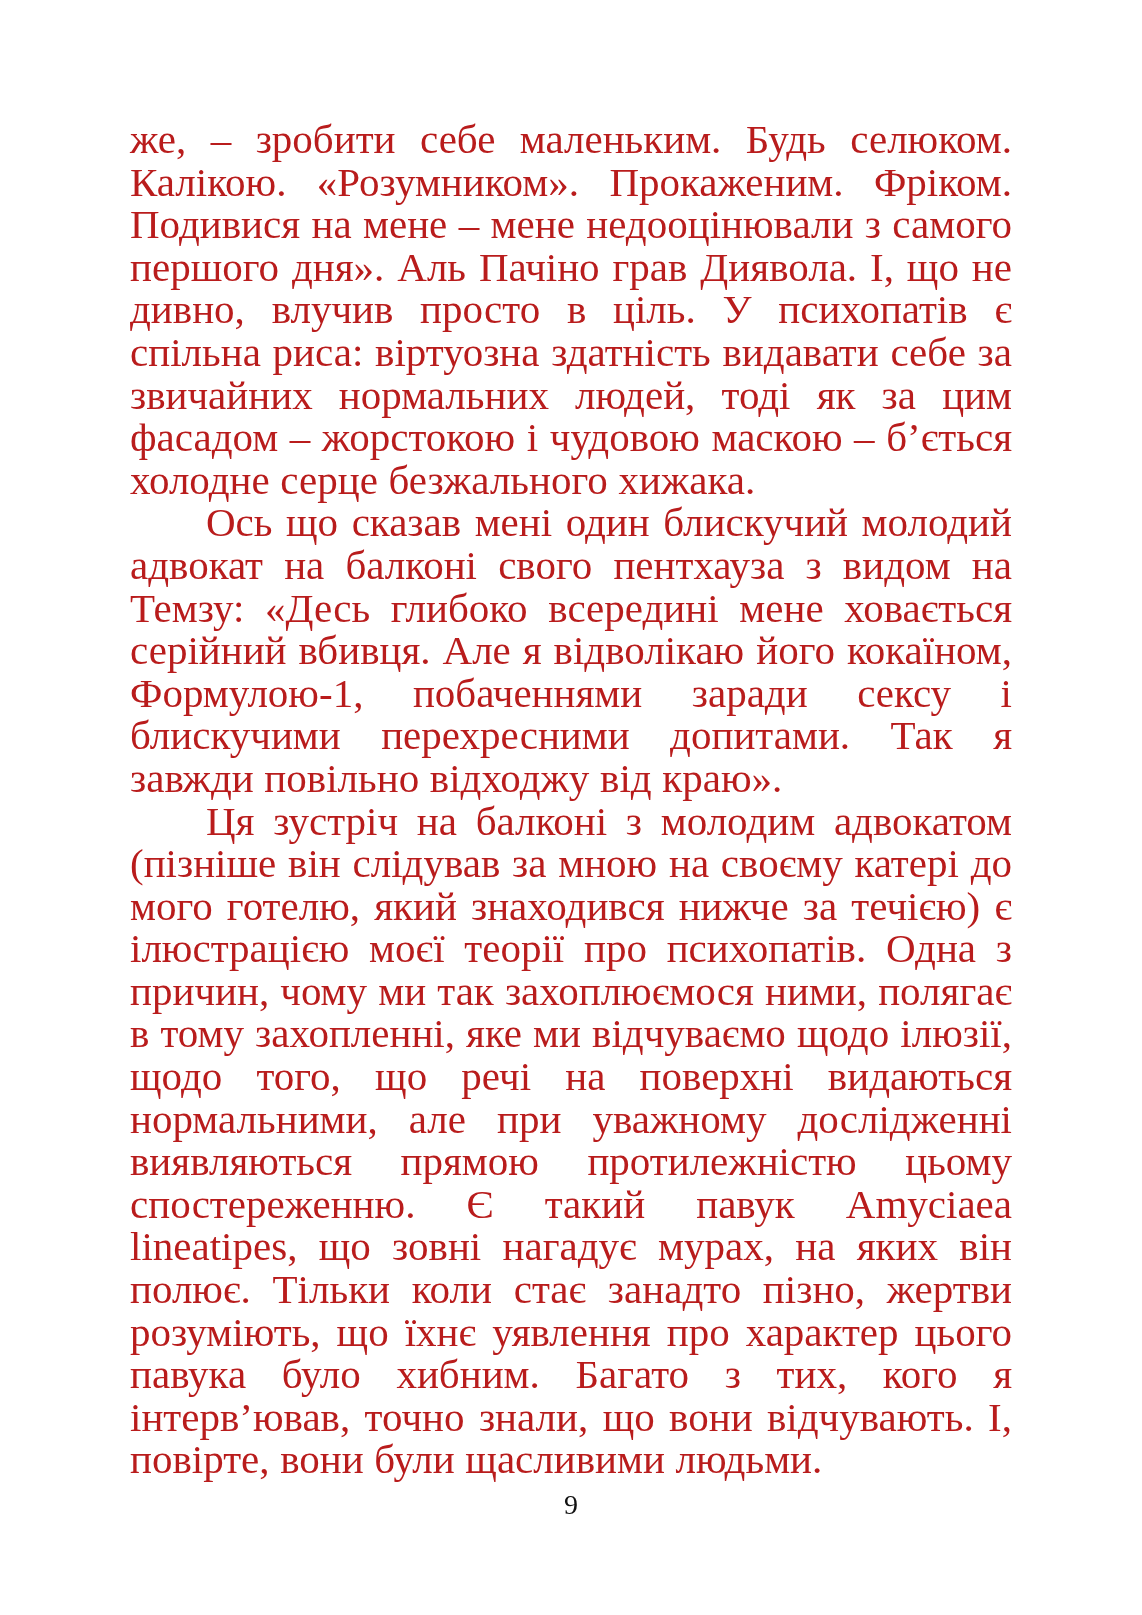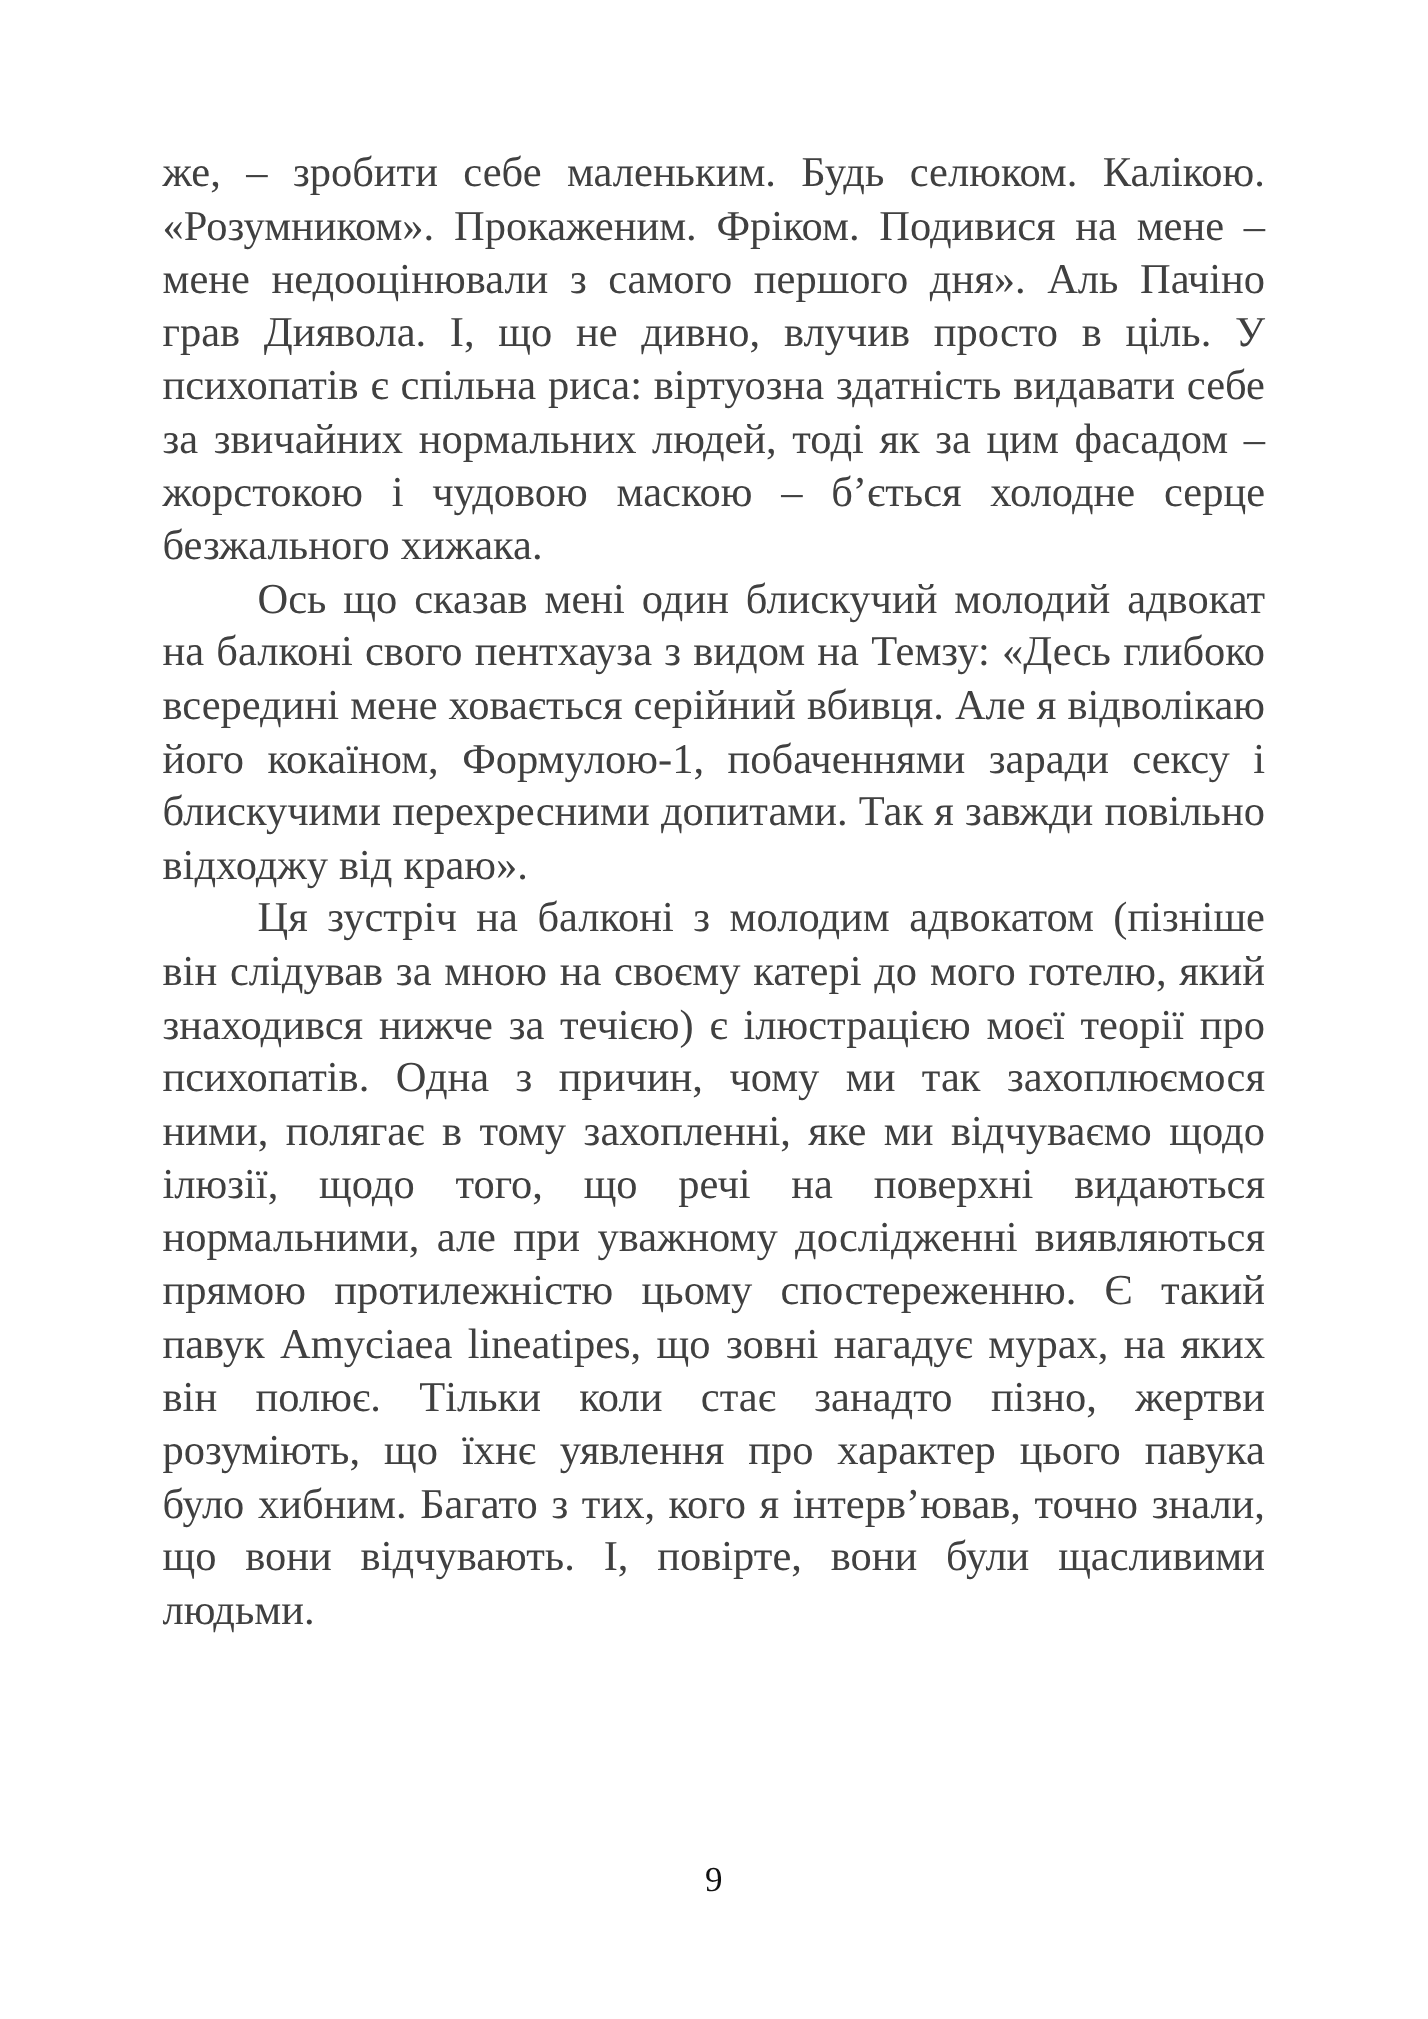--- a/index.html
+++ b/index.html
@@ -22,23 +22,23 @@
     position: absolute;
     left: 130px;
     top: 118px;
     width: 882px;
   }
 
   .para {
     margin: 0;
     padding: 0;
     font-family: "Liberation Serif", "DejaVu Serif", serif;
-    font-size: 34px;
+    font-size: 41px;
     line-height: 42.6px;
-    color: #404040;
+    color: #b91c1c;
     text-align: justify;
     text-justify: inter-word;
     hyphens: manual;
     -webkit-hyphens: manual;
     word-spacing: 0.01em;
   }
 
   .para.indent {
     text-indent: 76px;
   }

